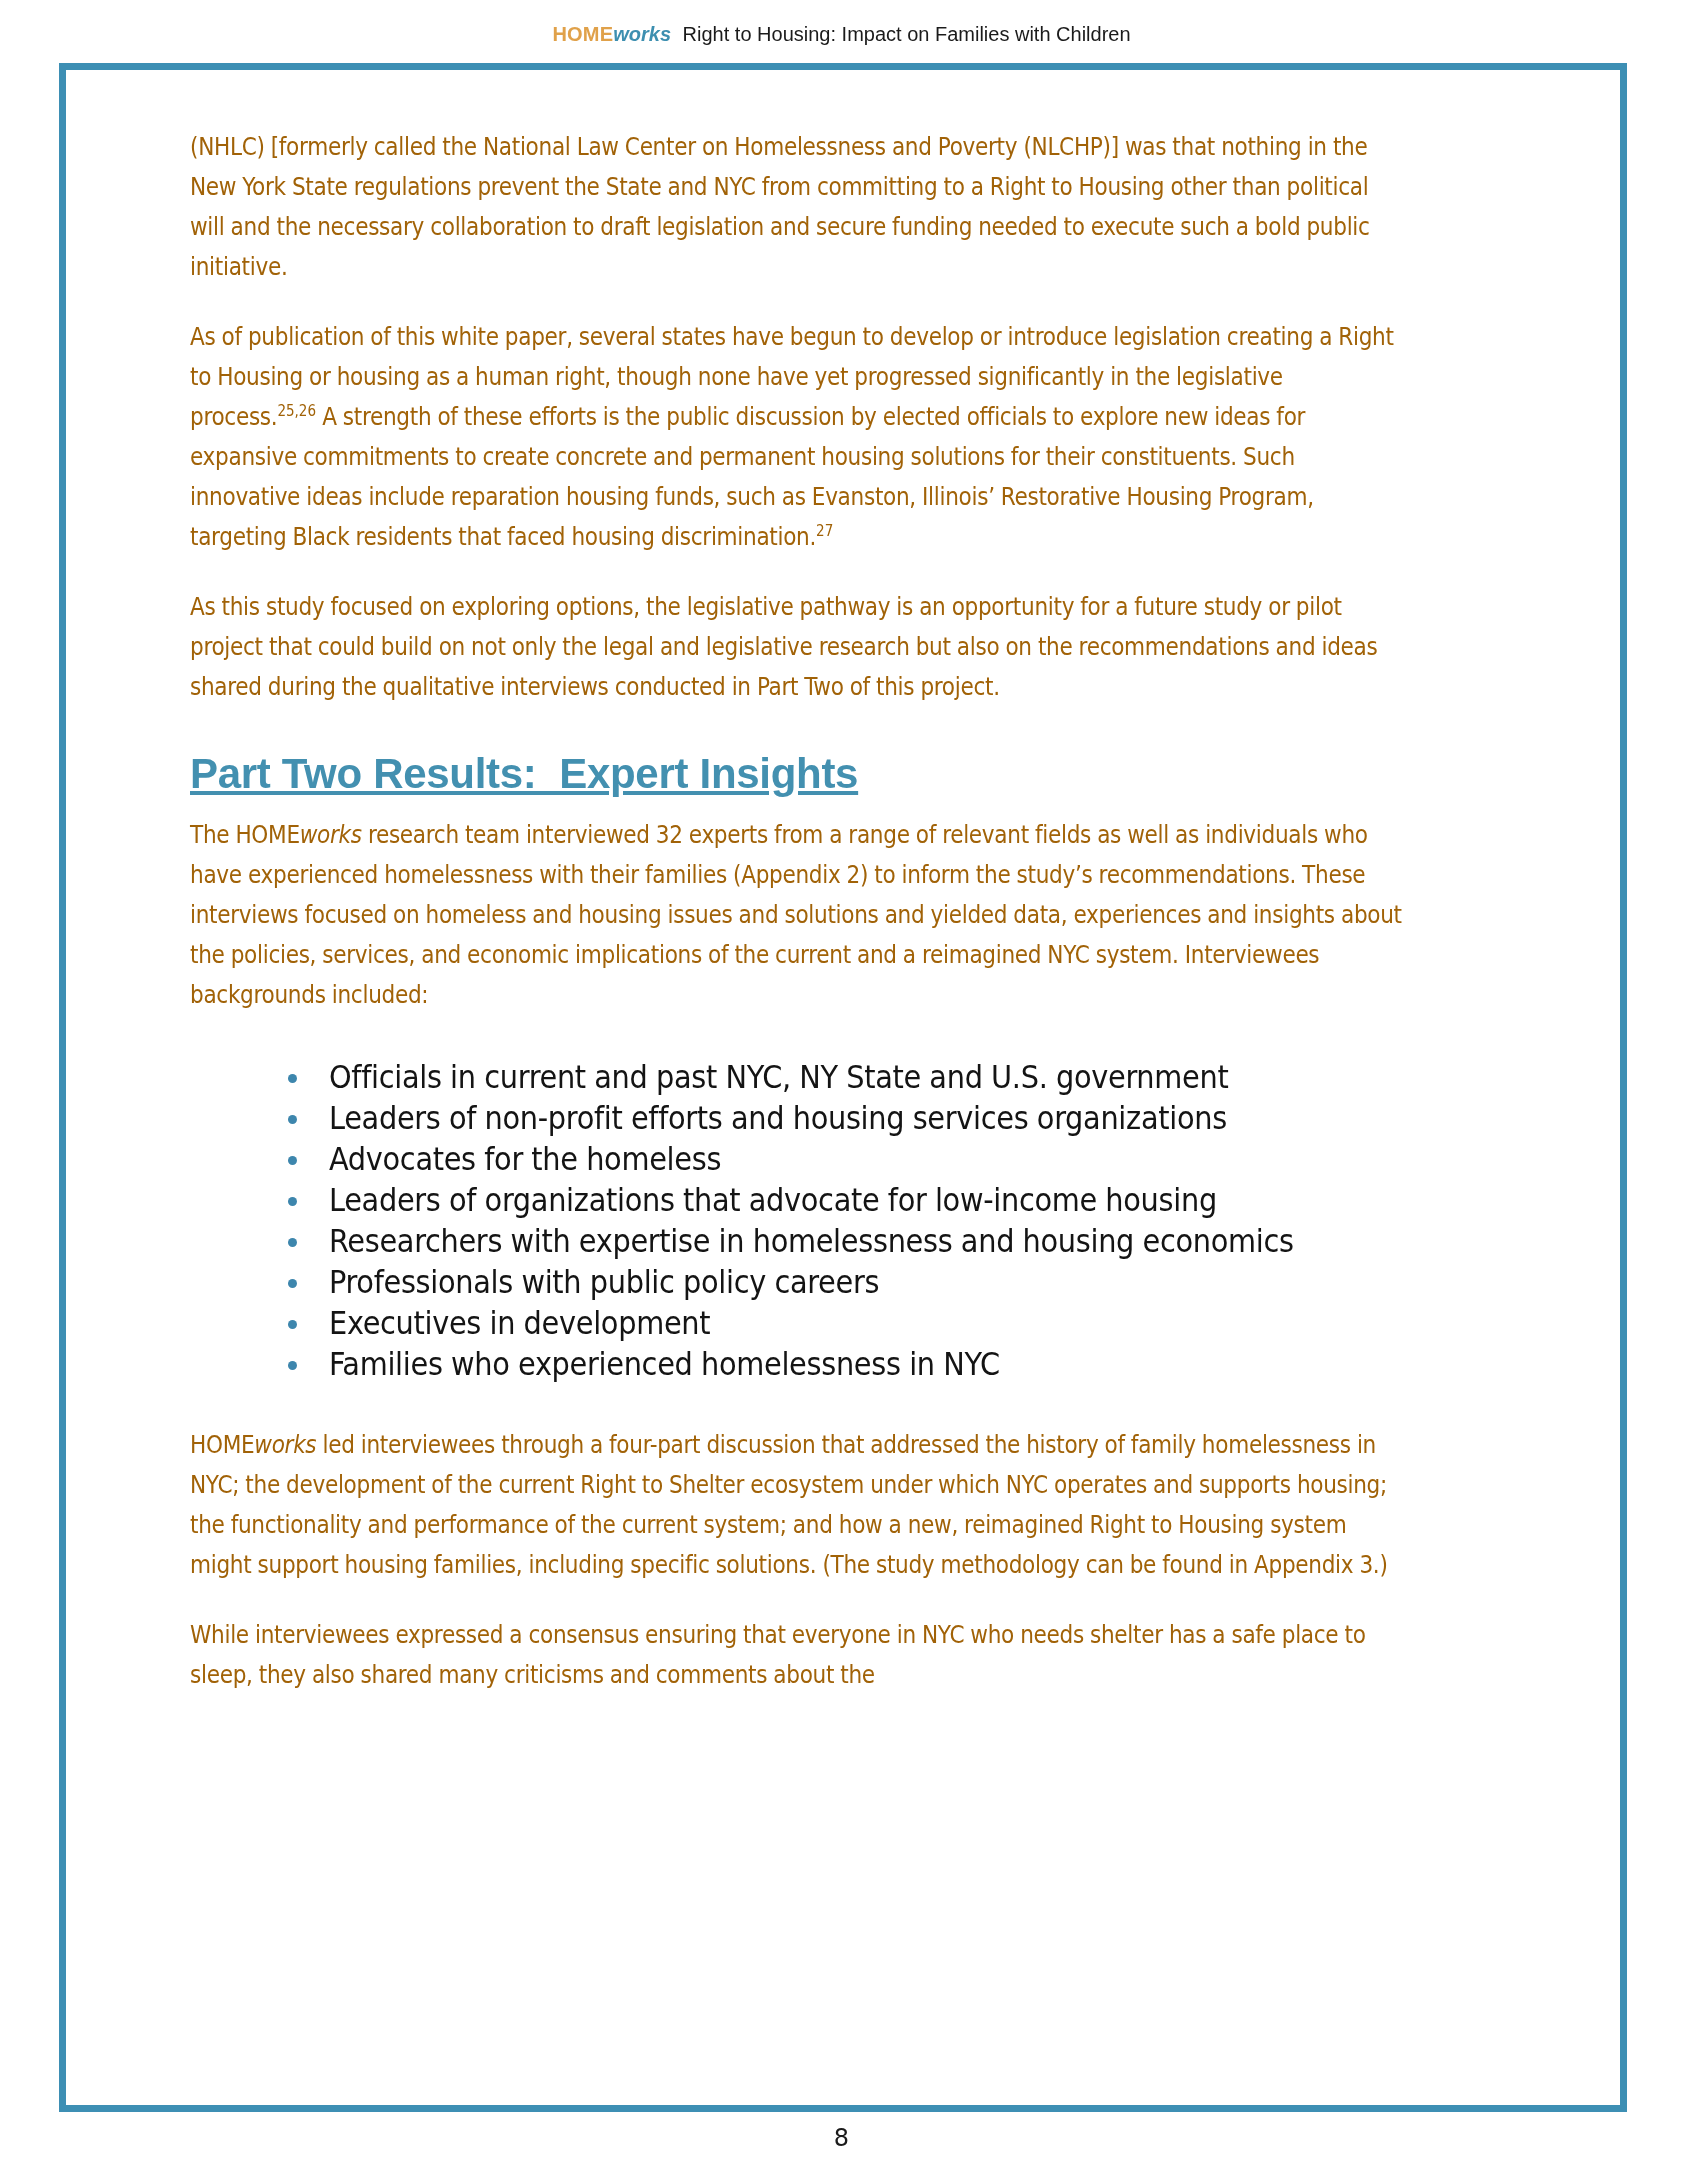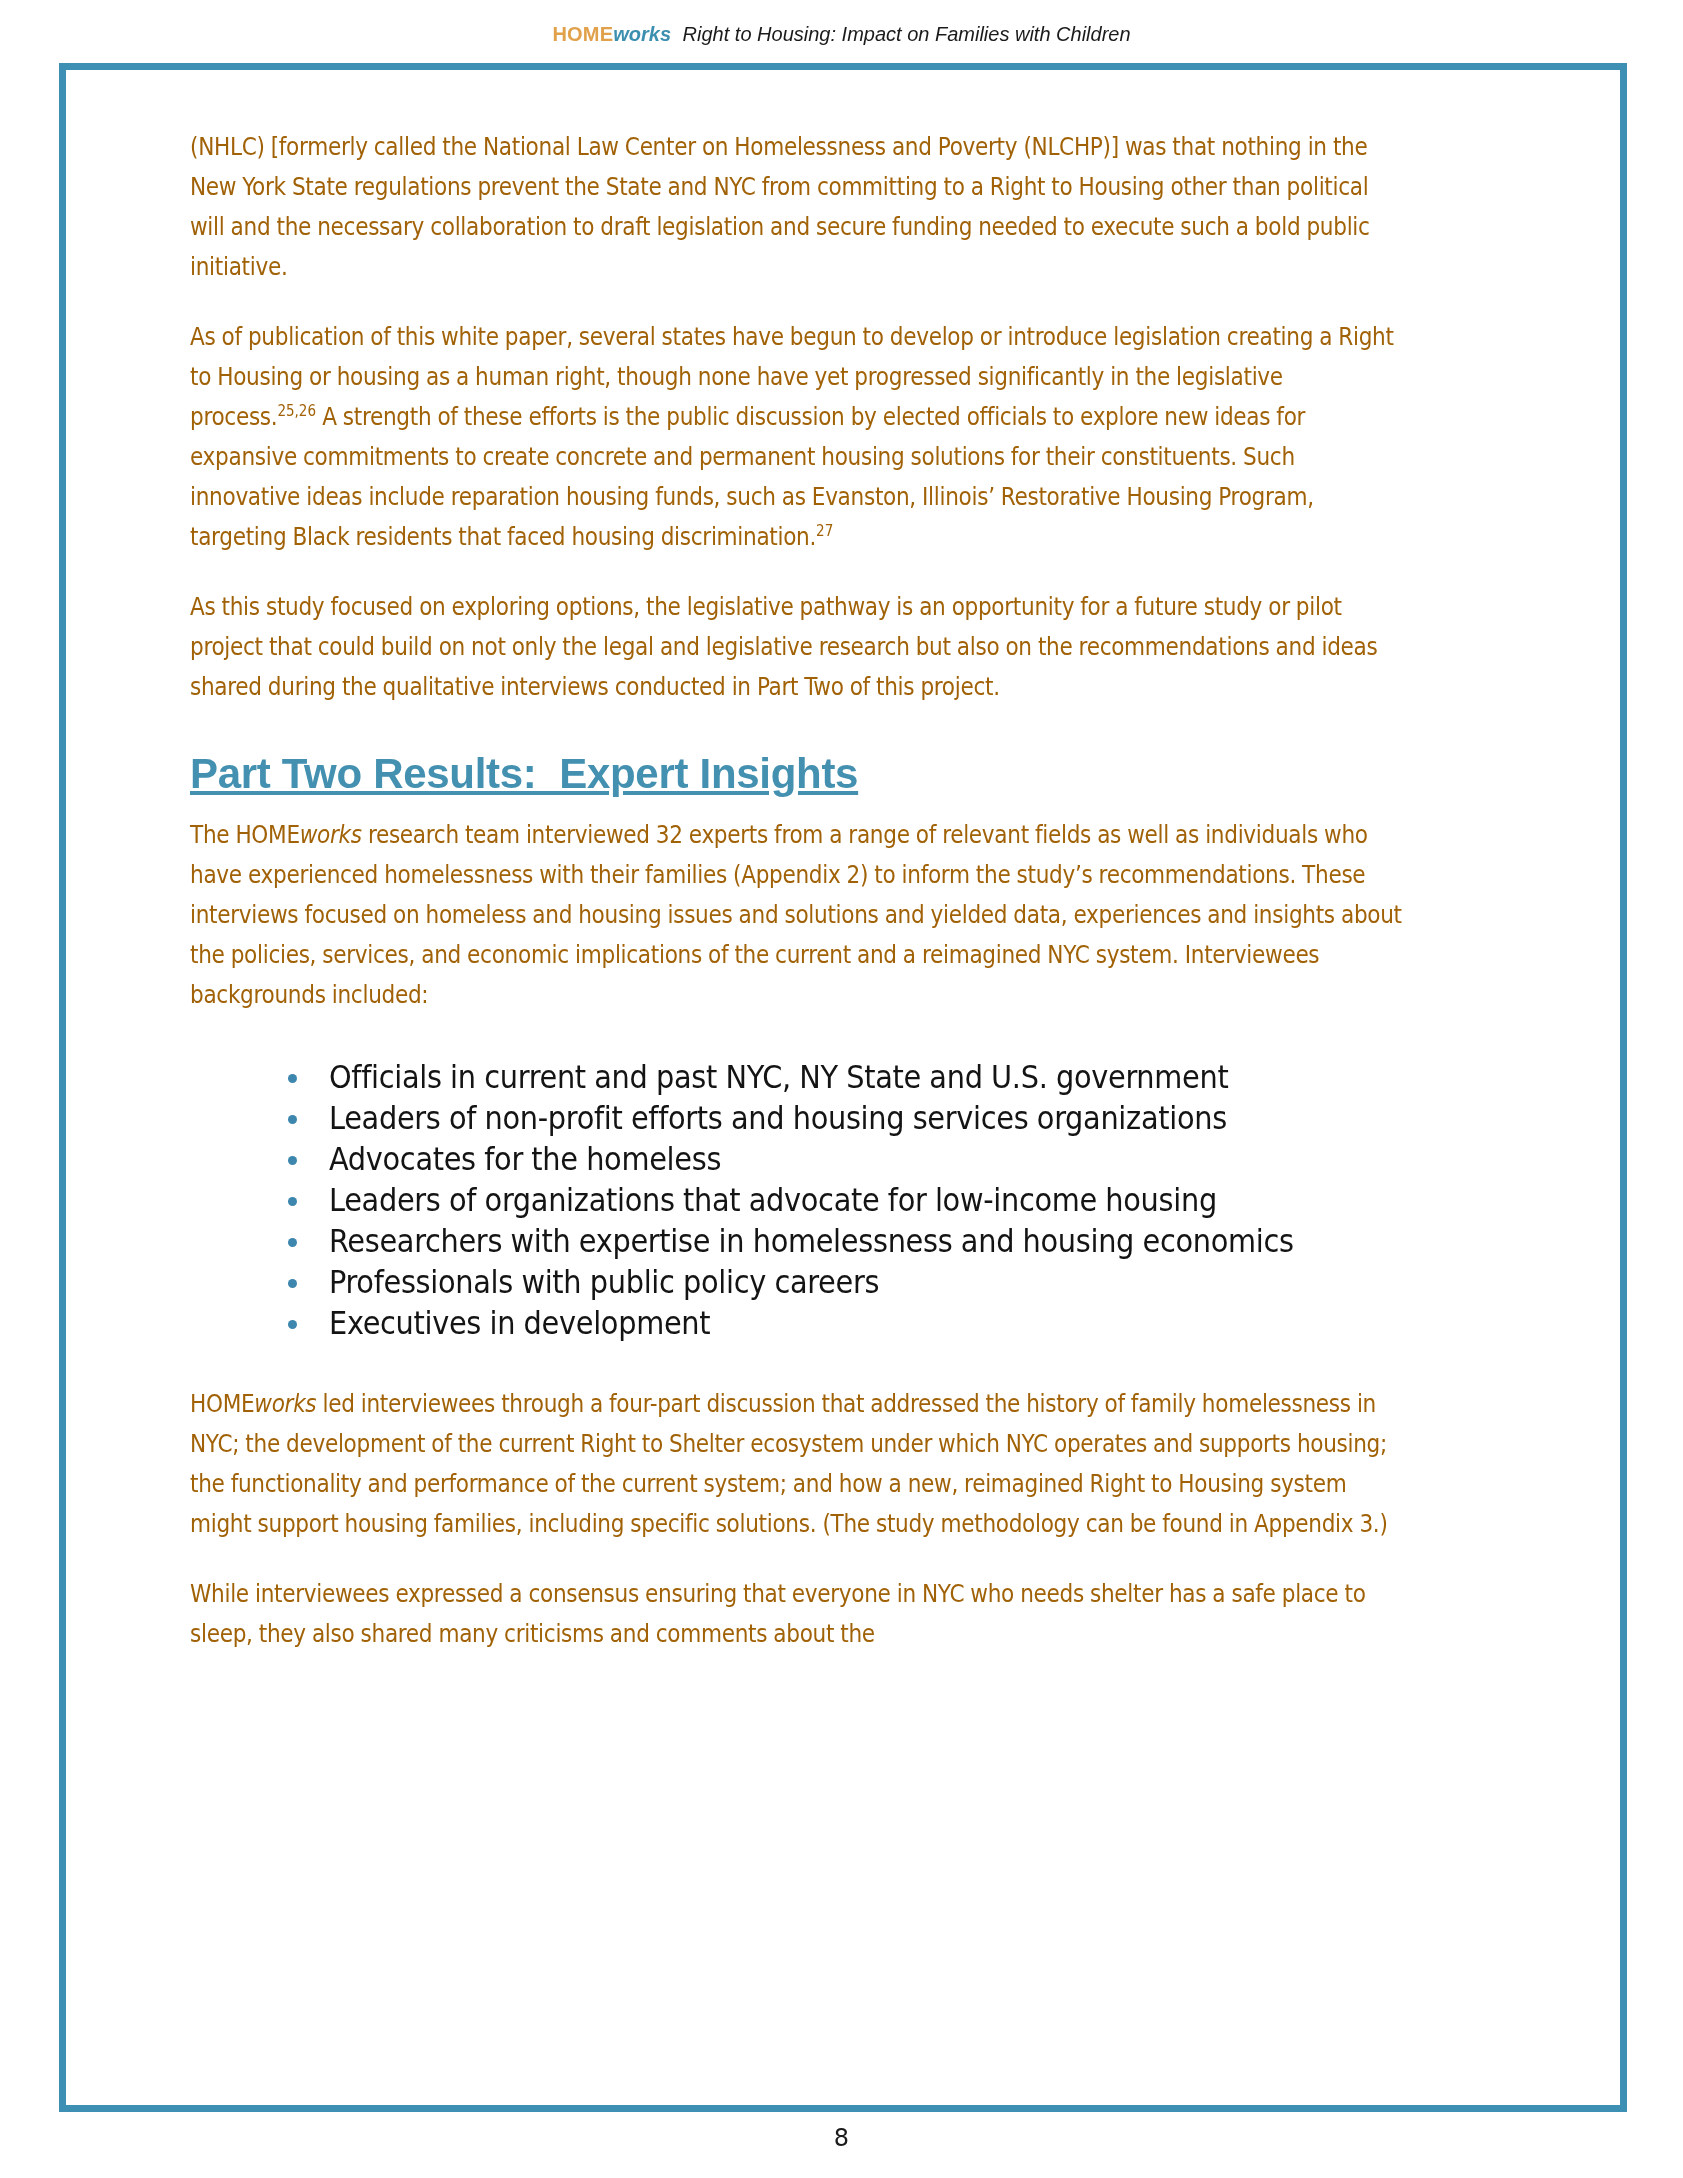--- a/index.html
+++ b/index.html
@@ -40,21 +40,20 @@
     font-style: normal;
     letter-spacing: 0.2px;
   }
   .rh-works {
     color: #3d8fb0;
     font-weight: bold;
     font-style: italic;
   }
   .rh-rest {
     color: #1b1b1b;
-    font-style: italic;
     font-weight: normal;
     margin-left: 6px;
   }
 
   
   .frame {
     position: absolute;
     left: 59px;
     top: 63px;
     width: 1568px;
@@ -172,20 +171,21 @@
     <p class="body tight"><span>The HOME</span><span class="it">works</span><span> research team interviewed 32 experts from a range of relevant fields as well as individuals who have experienced homelessness with their families (Appendix 2) to inform the study’s recommendations. These interviews focused on homeless and housing issues and solutions and yielded data, experiences and insights about the policies, services, and economic implications of the current and a reimagined NYC system. Interviewees backgrounds included:</span></p>
 
     <ul class="bullets">
       <li><span class="dot"></span><span>Officials in current and past NYC, NY State and U.S. government</span></li>
       <li><span class="dot"></span><span>Leaders of non-profit efforts and housing services organizations</span></li>
       <li><span class="dot"></span><span>Advocates for the homeless</span></li>
       <li><span class="dot"></span><span>Leaders of organizations that advocate for low-income housing</span></li>
       <li><span class="dot"></span><span>Researchers with expertise in homelessness and housing economics</span></li>
       <li><span class="dot"></span><span>Professionals with public policy careers</span></li>
       <li><span class="dot"></span><span>Executives in development</span></li>
+      <li><span class="dot"></span><span>Families who experienced homelessness in NYC</span></li>
     </ul>
 
     <p class="body"><span>HOME</span><span class="it">works</span><span> led interviewees through a four-part discussion that addressed the history of family homelessness in NYC; the development of the current Right to Shelter ecosystem under which NYC operates and supports housing; the functionality and performance of the current system; and how a new, reimagined Right to Housing system might support housing families, including specific solutions. (The study methodology can be found in Appendix 3.)</span></p>
 
     <p class="body">While interviewees expressed a consensus ensuring that everyone in NYC who needs shelter has a safe place to sleep, they also shared many criticisms and comments about the</p>
 
   </div>
 
   <div class="page-number">8</div>
 

